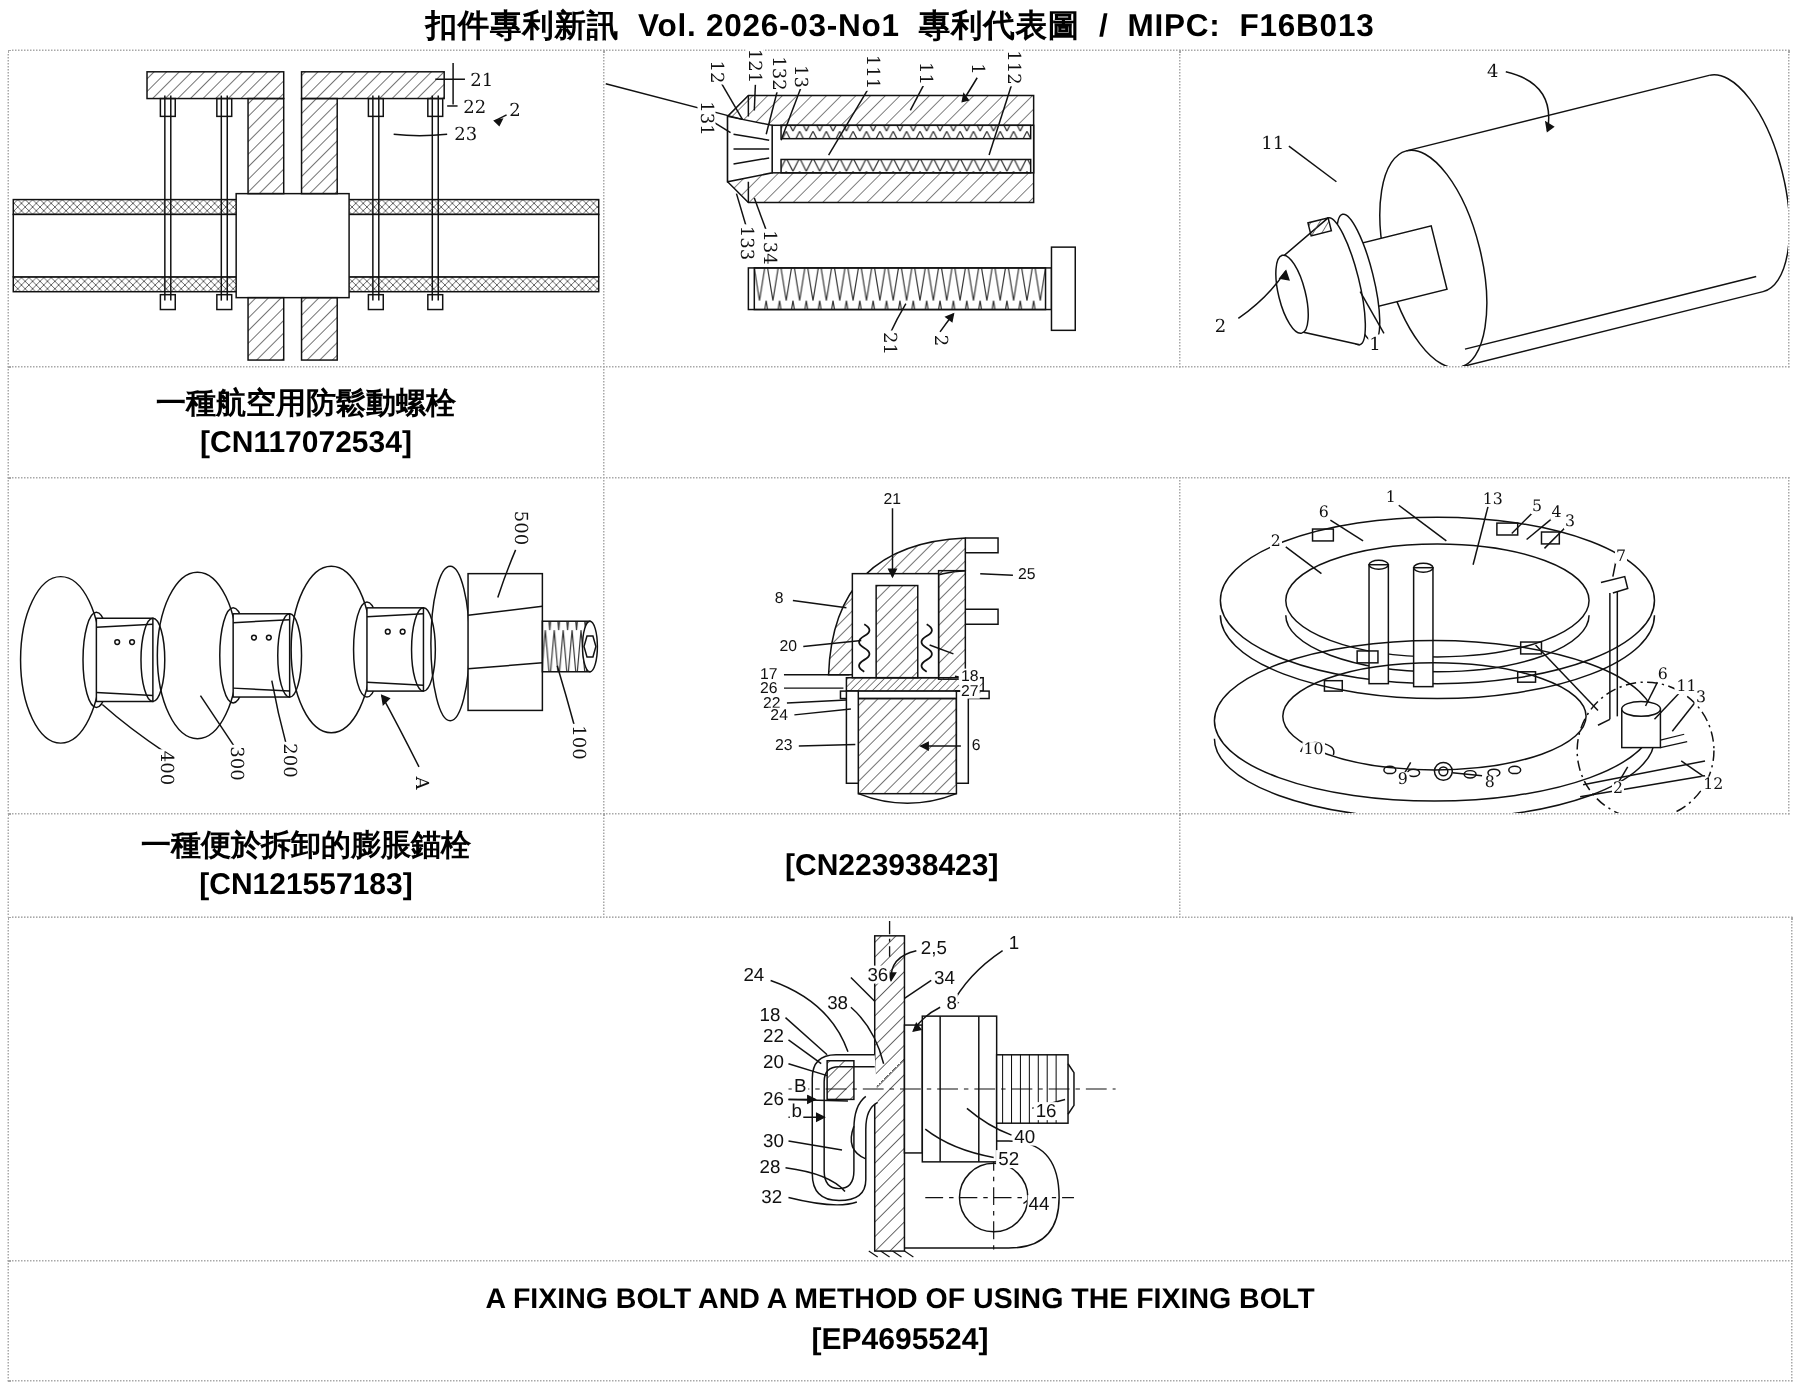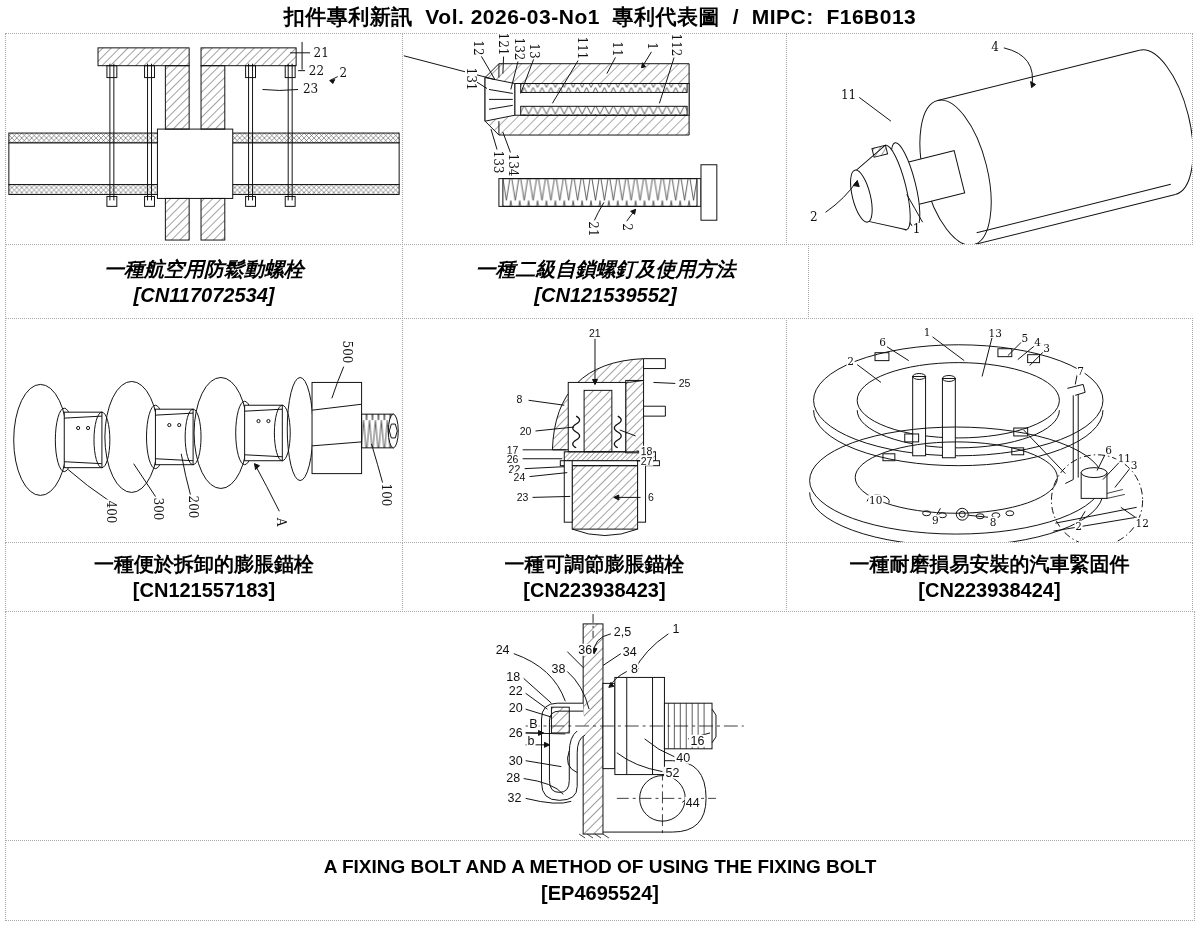--- a/index.html
+++ b/index.html
@@ -9,21 +9,21 @@
   .page-header { height:33px; display:flex; align-items:center; justify-content:center; }
   .page-header h1 { margin:17px; font-size:21px; font-weight:bold; white-space:pre; letter-spacing:0.5px; }
 
   .grid { margin:0 5px; width:1190px; }
   .row { display:flex; }
   .cell { border:1px dotted #a8a8a8; position:relative; background:#fff; margin-right:-1px; margin-bottom:-1px; }
   .c1 { width:398px; } .c2 { width:385px; } .c3 { width:407px; } .cwide { width:1190px; }
   .figrow1 .cell { height:212px; }
   .figrow2 .cell { height:225px; }
   .figrow3 .cell { height:230px; }
-  .titlerow1 .cell { height:75px;font-style:italic; }
+  .titlerow1 .cell { height:75px; }
   .titlerow2 .cell { height:70px;text-align:center; }
   .titlerow3 .cell { height:81px; }
 
   .title-cell { display:flex; flex-direction:column; align-items:center; justify-content:center; text-align:center; }
   .patent-title { font-size:20px; font-weight:bold; line-height:1.3; }
   .patent-number { font-size:20px; font-weight:bold; line-height:1.3; }
   .title-en .patent-title { font-size:19px; }
 
   .fig { position:relative; width:100%; height:100%; }
   .fig svg { position:absolute; left:0; top:0; width:100%; height:100%; }
@@ -195,24 +195,20 @@
           <span class="callout" style="left: 32%; top: 93%;">1</span>
         </div>
     </div>
   </div>
 
   <div class="row titlerow1">
     <div class="cell c1 title-cell">
       <div class="patent-title">一種航空用防鬆動螺栓</div>
       <div class="patent-number">[CN117072534]</div>
     </div>
-    <div class="cell c3 title-cell">
-      <div class="patent-title">一種二級自鎖螺釘及使用方法</div>
-      <div class="patent-number">[CN121539552]</div>
-    </div>
   </div>
 
   <div class="row figrow2">
     <div class="cell c1">
       <div class="fig">
         <svg viewBox="0 0 398 225">
           <defs>
             <pattern id="chev4" width="6" height="34" patternUnits="userSpaceOnUse">
               <path d="M0,0 L3,34 L6,0" stroke="#333" stroke-width="0.8" fill="none"></path>
             </pattern>
@@ -421,26 +417,21 @@
         </div>
     </div>
   </div>
 
   <div class="row titlerow2">
     <div class="cell c1 title-cell">
       <div class="patent-title">一種便於拆卸的膨脹錨栓</div>
       <div class="patent-number">[CN121557183]</div>
     </div>
     <div class="cell c2 title-cell">
-      <div class="patent-title">一種可調節膨脹錨栓</div>
       <div class="patent-number">[CN223938423]</div>
-    </div>
-    <div class="cell c3 title-cell">
-      <div class="patent-title">一種耐磨損易安裝的汽車緊固件</div>
-      <div class="patent-number">[CN223938424]</div>
     </div>
   </div>
 
   <div class="row figrow3">
     <div class="cell cwide sans-callouts">
       <div class="fig">
         <svg viewBox="0 0 1190 230">
           <defs>
             <pattern id="h7" width="7" height="7" patternUnits="userSpaceOnUse" patternTransform="rotate(45)">
               <line x1="0" y1="0" x2="0" y2="7" stroke="#333" stroke-width="1"></line>

